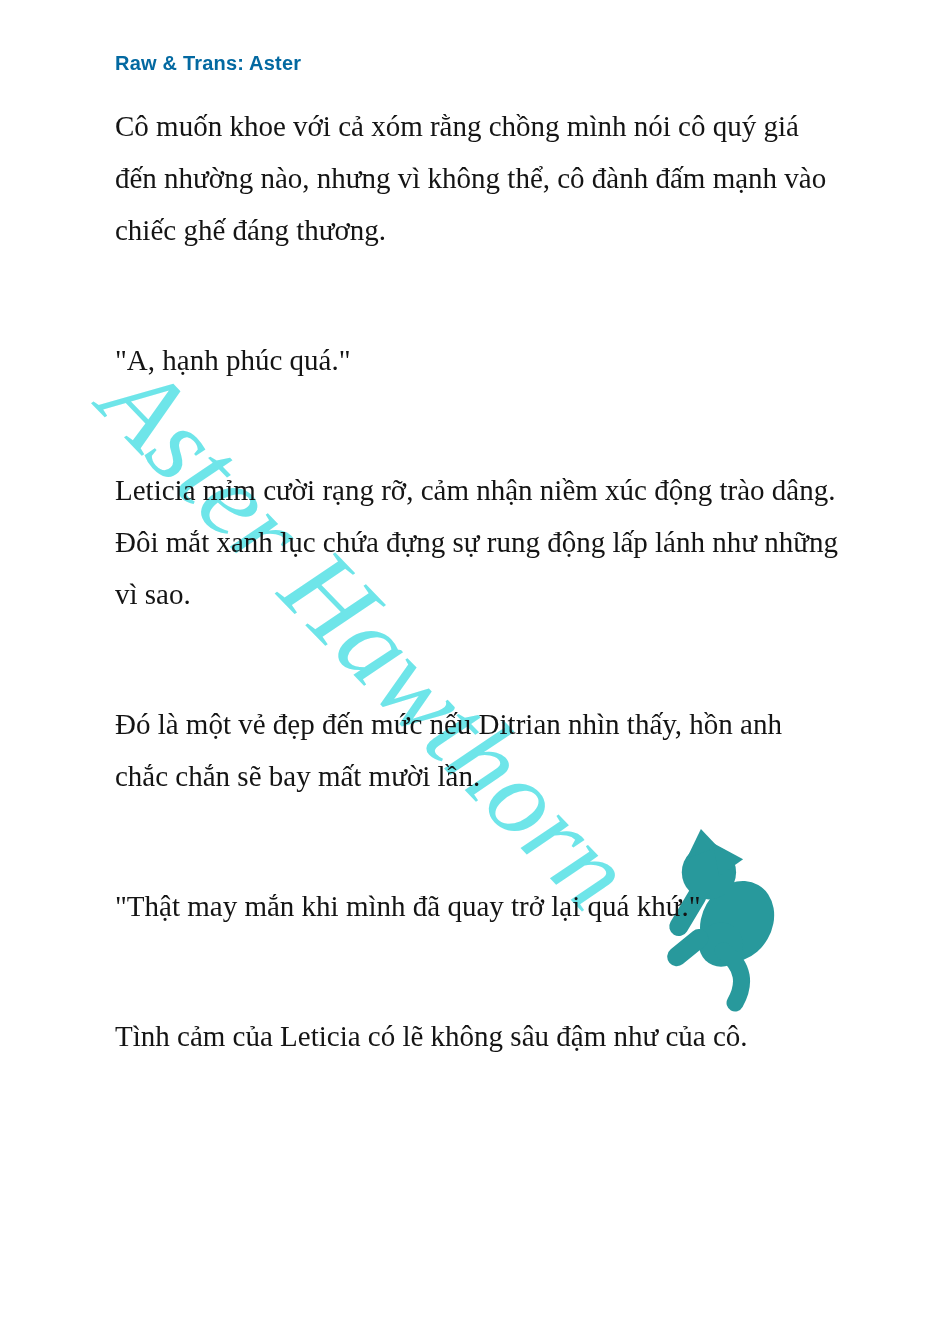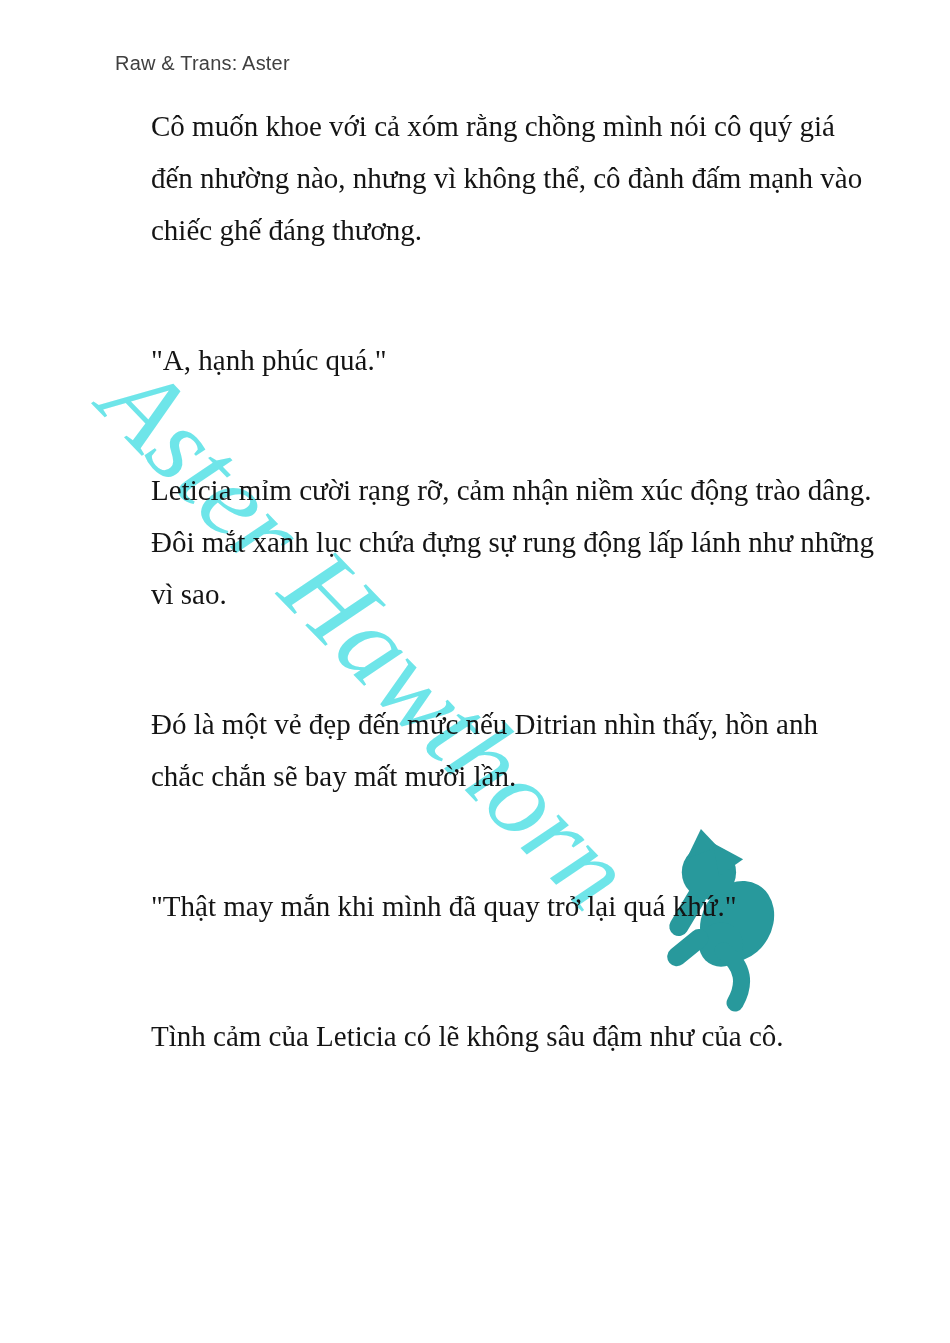--- a/index.html
+++ b/index.html
@@ -11,30 +11,30 @@
     overflow: hidden;
     font-family: "Liberation Serif", "DejaVu Serif", serif;
   }
   .credit {
     position: absolute;
     left: 115px;
     top: 52px;
     z-index: 3;
     font-family: "Liberation Sans", "DejaVu Sans", sans-serif;
     font-size: 20px;
-    color: #404040;
+    color: #0369a1;
     letter-spacing: 0.2px;
+    font-weight: bold;
   }
   .content {
     position: absolute;
     left: 115px;
     top: 100px;
     width: 745px;
     z-index: 2;
-    margin-left: 36px;
   }
   .content p {
     margin: 0 0 78px 0;
     font-size: 29px;
     line-height: 52px;
     color: #141414;
     white-space: pre-line;
   }
   .watermark {
     position: absolute;

